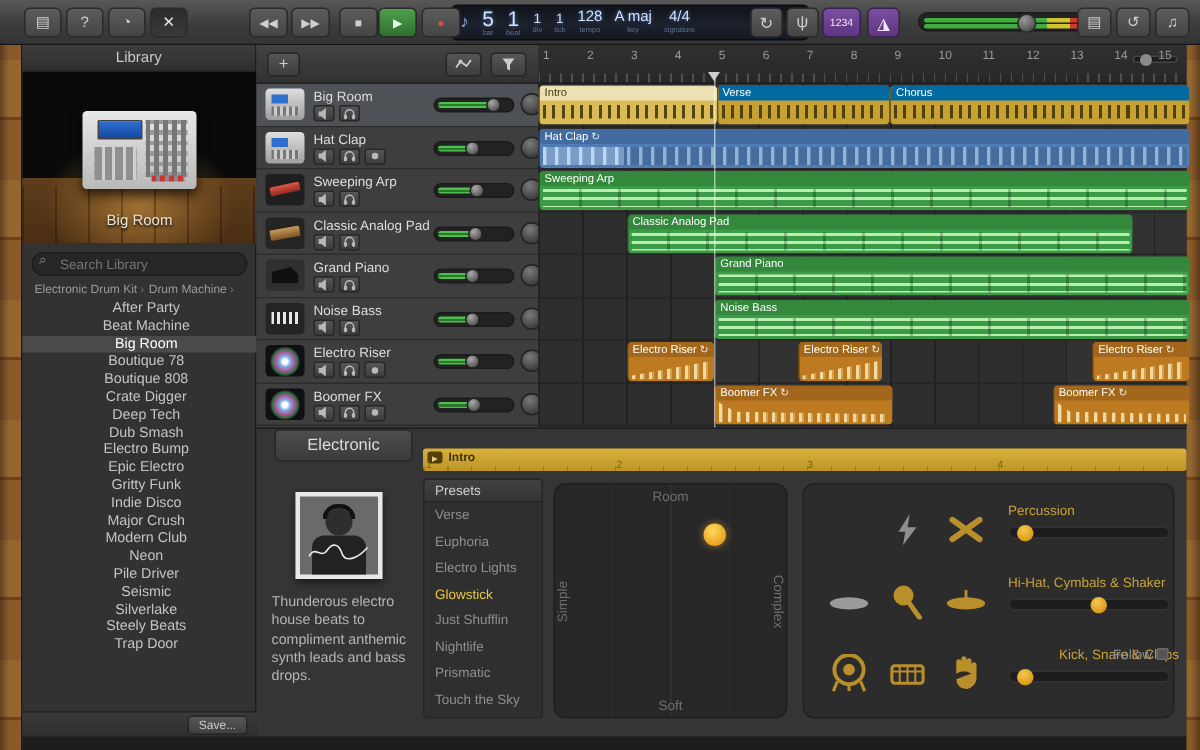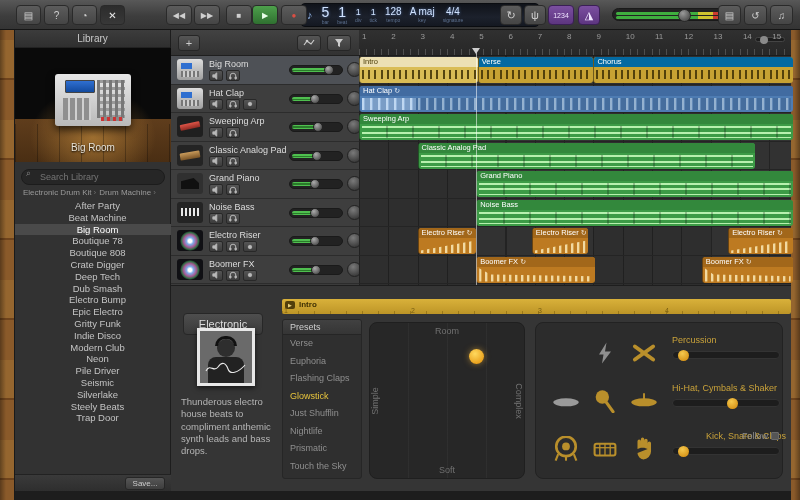--- a/index.html
+++ b/index.html
@@ -179,21 +179,21 @@
   .pat-riser { clip-path:polygon(0 82%, 100% 12%, 100% 100%, 0 100%); }
   .pat-boom  { clip-path:polygon(0 6%, 10% 50%, 100% 62%, 100% 100%, 0 100%); }
   #playhead-line { position:absolute; top:18px; width:1px; height:237px;
     background:rgba(255,255,255,.55); z-index:5; }
   #playhead-tri { position:absolute; top:18px; width:0; height:0; z-index:6;
     border-left:4px solid transparent; border-right:4px solid transparent; border-top:6px solid #cfcfcf; }
 
   
   #bottom { position:absolute; left:156px; top:255px; width:620px; height:206px;
     background:#353535; border-top:1px solid #1e1e1e; }
-  #genre-btn { position:absolute; left:12px; top:27px; width:80px; height:22px; border-radius:4px;
+  #genre-btn { position:absolute; left:12px; top:0; width:92px; height:22px; border-radius:4px;
     background:linear-gradient(180deg,#4e4e4e,#3a3a3a); border:1px solid #272727;
     color:#ddd; font-size:11px; display:flex; align-items:center; justify-content:center; }
   #artist-photo { position:absolute; left:26px; top:42px; width:58px; height:58px;
     background:#6a6a6a; border:3px solid #e8e8e8; box-shadow:0 2px 5px rgba(0,0,0,.6); }
   #artist-photo .head { position:absolute; left:17px; top:8px; width:18px; height:18px; border-radius:50%; background:#2e2e2e; }
   #artist-photo .body { position:absolute; left:8px; top:26px; width:36px; height:26px; border-radius:8px 8px 0 0; background:#222; }
   #artist-photo .band { position:absolute; left:15px; top:5px; width:22px; height:10px; border-radius:10px 10px 0 0;
     border:3px solid #111; border-bottom:none; }
   #artist-photo svg { position:absolute; left:4px; top:28px; }
   #artist-desc { position:absolute; left:10px; top:110px; width:94px;
@@ -330,20 +330,21 @@
         <div class="lib-item sel">Big Room</div>
         <div class="lib-item">Boutique 78</div>
         <div class="lib-item">Boutique 808</div>
         <div class="lib-item">Crate Digger</div>
         <div class="lib-item">Deep Tech</div>
         <div class="lib-item">Dub Smash</div>
         <div class="lib-item">Electro Bump</div>
         <div class="lib-item">Epic Electro</div>
         <div class="lib-item">Gritty Funk</div>
         <div class="lib-item">Indie Disco</div>
+        <div class="lib-item">Major Crush</div>
         <div class="lib-item">Modern Club</div>
         <div class="lib-item">Neon</div>
         <div class="lib-item">Pile Driver</div>
         <div class="lib-item">Seismic</div>
         <div class="lib-item">Silverlake</div>
         <div class="lib-item">Steely Beats</div>
         <div class="lib-item">Trap Door</div>
       </div>
     <div id="library-footer">
       <div id="save-btn">Save...</div>
@@ -738,21 +739,21 @@
         <span class="strip-num" style="left: 129px;">2</span>
         <span class="strip-num" style="left: 256px;">3</span>
         <span class="strip-num" style="left: 383px;">4</span>
       </div>
 
     <div id="presets-panel">
       <div id="presets-header">Presets</div>
       <div id="presets-list">
           <div class="preset-item">Verse</div>
           <div class="preset-item">Euphoria</div>
-          <div class="preset-item">Flashing Claps</div>
+          <div class="preset-item">Electro Lights</div>
           <div class="preset-item sel">Glowstick</div>
           <div class="preset-item">Just Shufflin</div>
           <div class="preset-item">Nightlife</div>
           <div class="preset-item">Prismatic</div>
           <div class="preset-item">Touch the Sky</div>
         </div>
     </div>
 
     <div id="xy-pad">
       <span class="xy-label" id="xy-top">Room</span>

